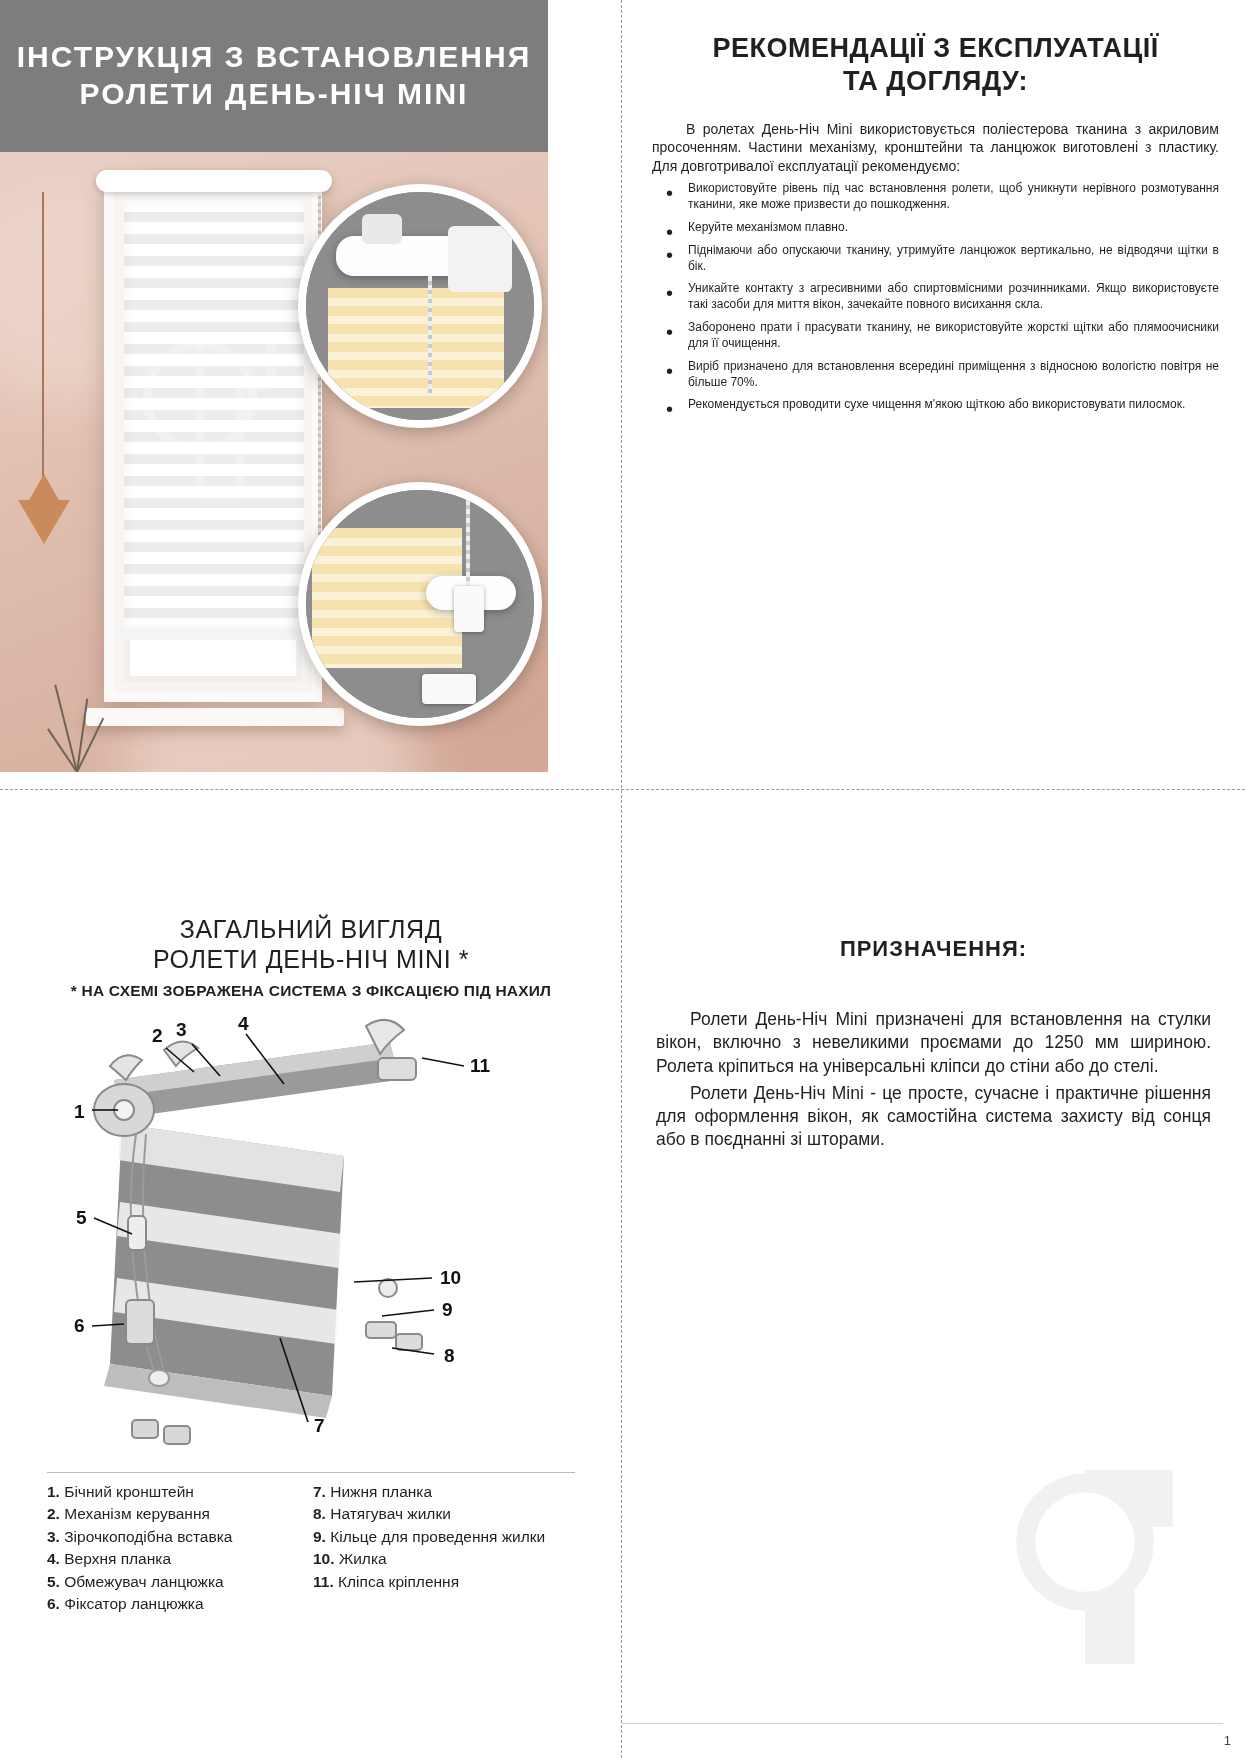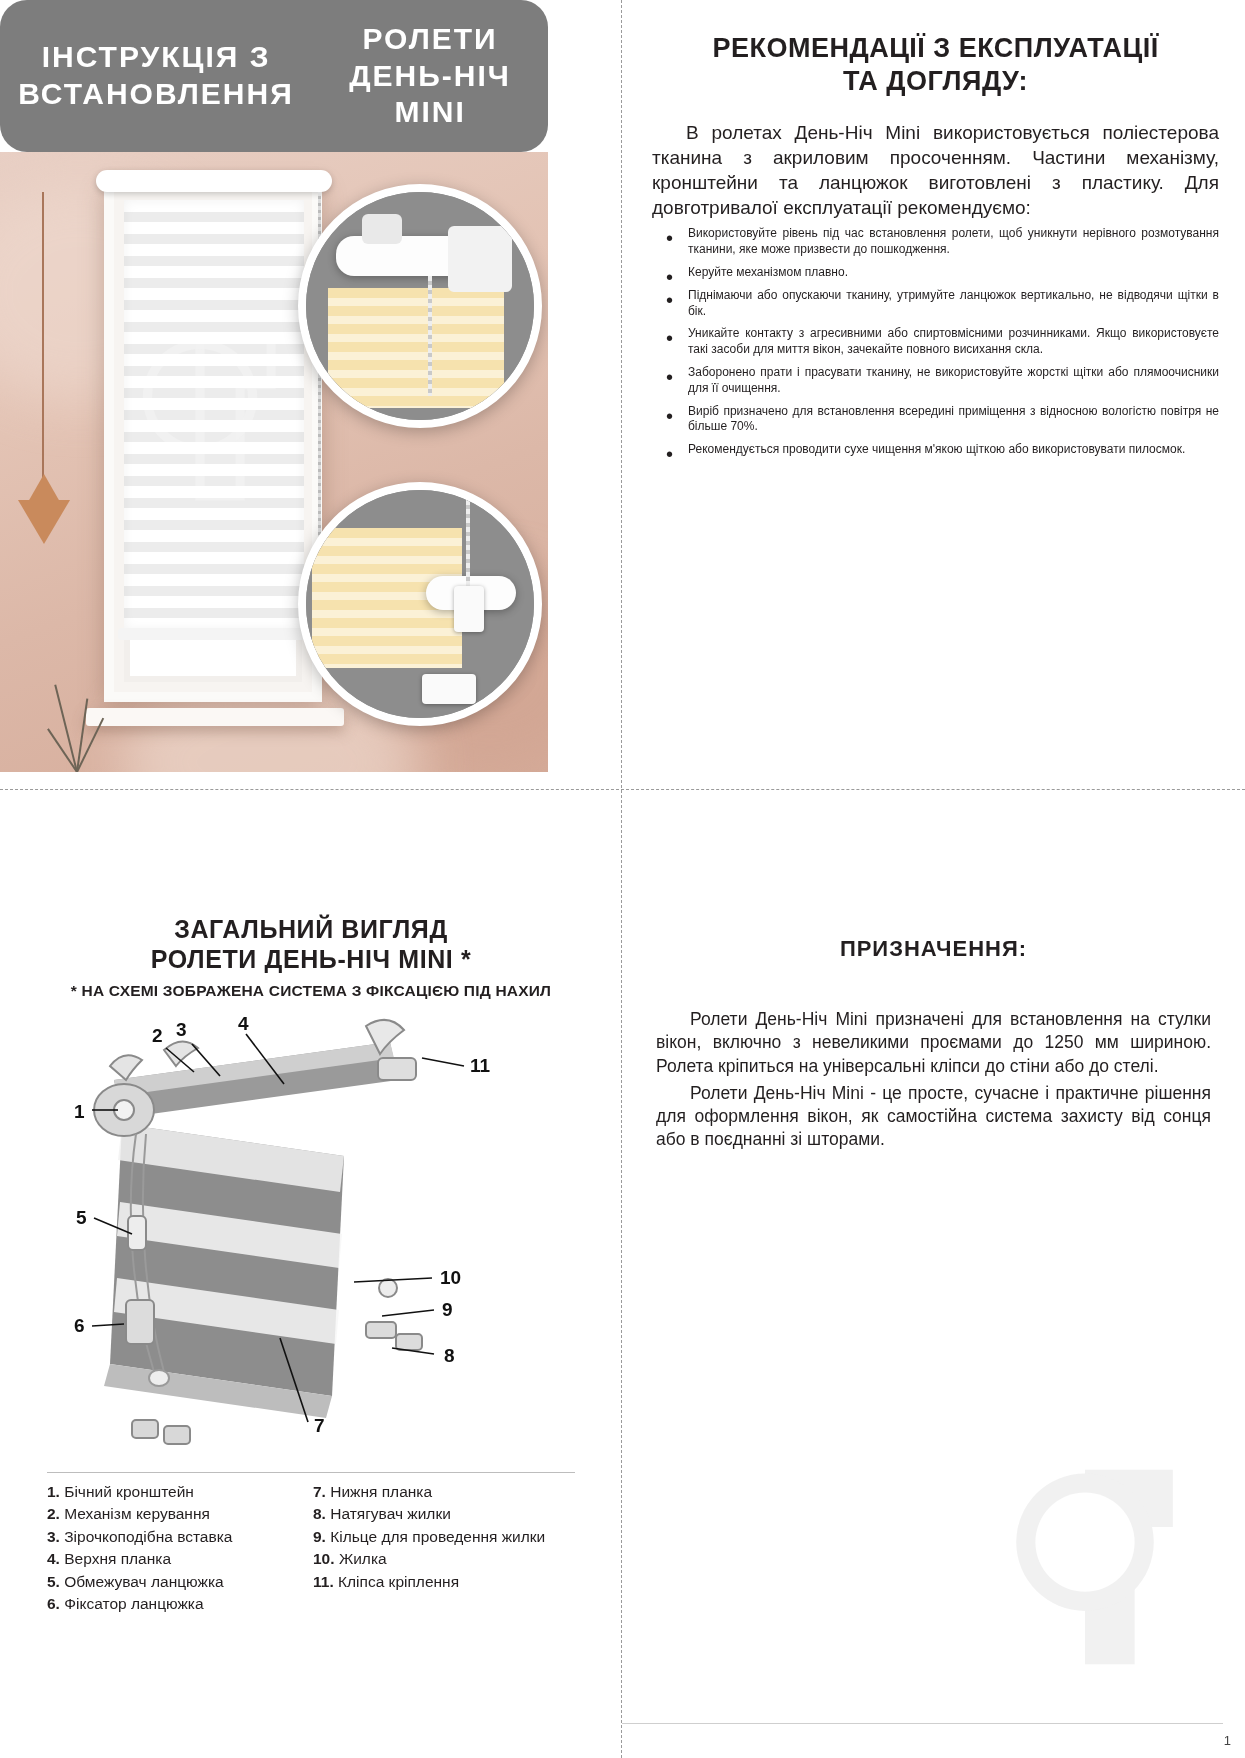--- a/index.html
+++ b/index.html
@@ -45,29 +45,28 @@
     z-index: 40;
   }
 
   
   .tl-title {
     background: #7d7d7d;
     color: #ffffff;
     height: 152px;
     width: 548px;
     display: flex;
-    flex-direction: row;
+    flex-direction: column;
     align-items: center;
     justify-content: center;
     text-align: center;
     letter-spacing: 2px;
     line-height: 1.22;
     font-size: 30px;
     font-weight: bold;
-    border-radius: 27px;
   }
   .tl-title span { display: block; }
 
   .photo-wrap {
     position: relative;
     width: 548px;
     height: 620px;
     overflow: hidden;
     background: linear-gradient(160deg,#e8cfc4 0%, #e3c3b4 35%, #dcb8a8 60%, #d5ab99 100%);
   }
@@ -201,21 +200,21 @@
   .tr-title {
     text-align: center;
     font-size: 27px;
     font-weight: bold;
     line-height: 1.22;
     letter-spacing: .5px;
     margin: 10px 0 22px 0;
   }
   .tr-title span { display: block; }
   .para {
-    font-size: 19px;
+    font-size: 14px;
     line-height: 1.32;
     text-align: justify;
     text-indent: 34px;
     margin: 0 0 6px 0;
   }
   ul.bullets { list-style: none; margin: 2px 0 0 0; padding: 0; }
   ul.bullets li {
     position: relative;
     padding-left: 36px;
     font-size: 12px;
@@ -226,21 +225,21 @@
   ul.bullets li::before {
     content: "•";
     position: absolute;
     left: 14px; top: -1px;
     font-size: 20px;
   }
 
   
   .bl-title {
     text-align: center;
-    font-weight: bold;
+    font-weight: normal;
     font-size: 25px;
     line-height: 1.2;
     letter-spacing: .6px;
     margin-top: 22px;
   }
   .bl-title span { display: block; }
   .bl-sub {
     text-align: center;
     font-weight: bold;
     font-size: 15.5px;

